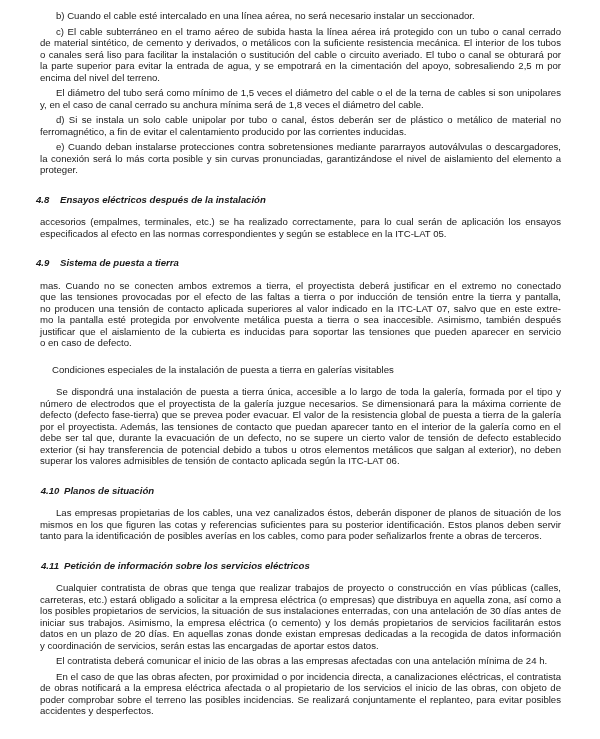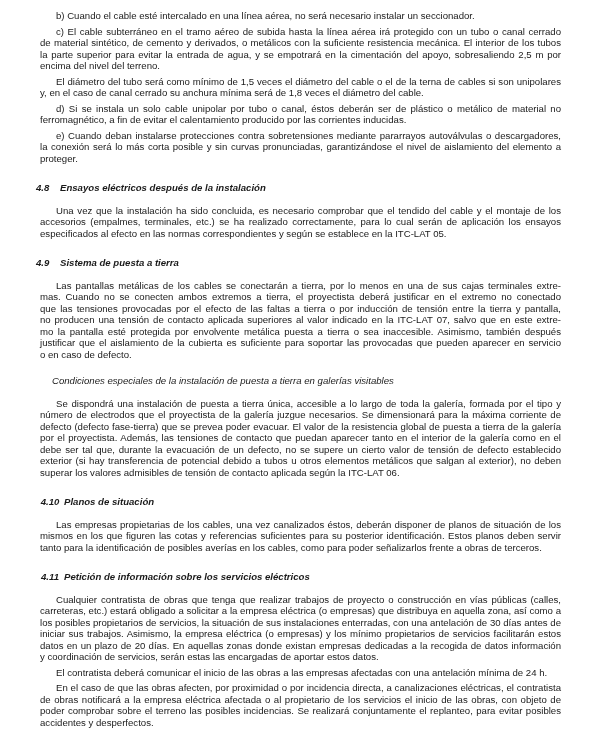--- a/index.html
+++ b/index.html
@@ -14,71 +14,70 @@
     display: block; white-space: nowrap; text-align: justify;
     text-align-last: justify; height: 11.5px; overflow: visible;
   }
   .ln.last { text-align-last: left; }
   .ln.ind { padding-left: 16px; }
   .h2 { font-weight: bold; font-size: 9.6px; margin: 0; height: 11.5px; white-space: nowrap; font-style: italic; }
   .h2 .num { display: inline-block; width: 24px; }
   .h2 .num.wide { width: 28px; text-align: center; }
   .h1 { font-weight: bold; font-size: 15px; margin: 0; height: 11.5px; white-space: nowrap; }
   .h1 .num { display: inline-block; width: 16px; }
-  .ital { font-style: italic; padding-left: 16px; height: 11.5px; white-space: nowrap; }
+  .ital { padding-left: 16px; height: 11.5px; white-space: nowrap; }
   .gap-s { height: 7px; }
   .gap-m { height: 11px; }
   .gap-l { height: 14px; }
   .gap-xl { height: 20px; }
   .gap-xs { height: 5px; }
 </style>
 </head>
 <body>
 
 <div class="page" id="page">
     <div class="para">
       <span class="ln ind last">b)   Cuando el cable esté intercalado en una línea aérea, no será necesario instalar un seccionador.</span>
     </div>
     <div class="para">
       <span class="ln ind">c)   El cable subterráneo en el tramo aéreo de subida hasta la línea aérea irá protegido con un tubo o canal cerrado</span>
       <span class="ln">de material sintético, de cemento y derivados, o metálicos con la suficiente resistencia mecánica. El interior de los tubos</span>
+      <span class="ln">o canales será liso para facilitar la instalación o sustitución del cable o circuito averiado. El tubo o canal se obturará por</span>
       <span class="ln">la parte superior para evitar la entrada de agua, y se empotrará en la cimentación del apoyo, sobresaliendo 2,5 m por</span>
       <span class="ln last">encima del nivel del terreno.</span>
     </div>
     <div class="para">
       <span class="ln ind">El diámetro del tubo será como mínimo de 1,5 veces el diámetro del cable o el de la terna de cables si son unipolares</span>
       <span class="ln last">y, en el caso de canal cerrado su anchura mínima será de 1,8 veces el diámetro del cable.</span>
     </div>
     <div class="para">
       <span class="ln ind">d)   Si se instala un solo cable unipolar por tubo o canal, éstos deberán ser de plástico o metálico de material no</span>
       <span class="ln last">ferromagnético, a fin de evitar el calentamiento producido por las corrientes inducidas.</span>
     </div>
     <div class="para">
       <span class="ln ind">e)   Cuando deban instalarse protecciones contra sobretensiones mediante pararrayos autoválvulas o descargadores,</span>
       <span class="ln">la conexión será lo más corta posible y sin curvas pronunciadas, garantizándose el nivel de aislamiento del elemento a</span>
       <span class="ln last">proteger.</span>
     </div>
     <div class="gap-l"></div>
     <div class="h2"><span class="num">4.8</span><span>Ensayos eléctricos después de la instalación</span></div>
     <div class="gap-s"></div>
     <div class="para">
-      <span class="ln ind">Una vez que la instalación ha sido concluida, es necesario comprobar que el tendido del cable y el montaje de los</span>
       <span class="ln">accesorios (empalmes, terminales, etc.) se ha realizado correctamente, para lo cual serán de aplicación los ensayos</span>
       <span class="ln last">especificados al efecto en las normas correspondientes y según se establece en la ITC-LAT 05.</span>
     </div>
     <div class="gap-l"></div>
     <div class="h2"><span class="num">4.9</span><span>Sistema de puesta a tierra</span></div>
     <div class="gap-s"></div>
     <div class="para">
-      <span class="ln ind">Las pantallas metálicas de los cables se conectarán a tierra, por lo menos en una de sus cajas terminales extre-</span>
       <span class="ln">mas. Cuando no se conecten ambos extremos a tierra, el proyectista deberá justificar en el extremo no conectado</span>
       <span class="ln">que las tensiones provocadas por el efecto de las faltas a tierra o por inducción de tensión entre la tierra y pantalla,</span>
       <span class="ln">no producen una tensión de contacto aplicada superiores al valor indicado en la ITC-LAT 07, salvo que en este extre-</span>
       <span class="ln">mo la pantalla esté protegida por envolvente metálica puesta a tierra o sea inaccesible. Asimismo, también después</span>
-      <span class="ln">justificar que el aislamiento de la cubierta es suficiente para soportar las provocadas que pueden aparecer en servicio</span>
+      <span class="ln">justificar que el aislamiento de la cubierta es inducidas para soportar las tensiones que pueden aparecer en servicio</span>
       <span class="ln last">o en caso de defecto.</span>
     </div>
     <div class="gap-m"></div>
     <div class="ital">Condiciones especiales de la instalación de puesta a tierra en galerías visitables</div>
     <div class="gap-s"></div>
     <div class="para">
       <span class="ln ind">Se dispondrá una instalación de puesta a tierra única, accesible a lo largo de toda la galería, formada por el tipo y</span>
       <span class="ln">número de electrodos que el proyectista de la galería juzgue necesarios. Se dimensionará para la máxima corriente de</span>
       <span class="ln">defecto (defecto fase-tierra) que se prevea poder evacuar. El valor de la resistencia global de puesta a tierra de la galería</span>
       <span class="ln">por el proyectista. Además, las tensiones de contacto que puedan aparecer tanto en el interior de la galería como en el</span>
@@ -94,21 +93,21 @@
       <span class="ln">mismos en los que figuren las cotas y referencias suficientes para su posterior identificación. Estos planos deben servir</span>
       <span class="ln last">tanto para la identificación de posibles averías en los cables, como para poder señalizarlos frente a obras de terceros.</span>
     </div>
     <div class="gap-l"></div>
     <div class="h2"><span class="num wide">4.11</span><span>Petición de información sobre los servicios eléctricos</span></div>
     <div class="gap-s"></div>
     <div class="para">
       <span class="ln ind">Cualquier contratista de obras que tenga que realizar trabajos de proyecto o construcción en vías públicas (calles,</span>
       <span class="ln">carreteras, etc.) estará obligado a solicitar a la empresa eléctrica (o empresas) que distribuya en aquella zona, así como a</span>
       <span class="ln">los posibles propietarios de servicios, la situación de sus instalaciones enterradas, con una antelación de 30 días antes de</span>
-      <span class="ln">iniciar sus trabajos. Asimismo, la empresa eléctrica (o empresas) y los mínimo propietarios de servicios facilitarán estos</span>
+      <span class="ln">iniciar sus trabajos. Asimismo, la empresa eléctrica (o cemento) y los demás propietarios de servicios facilitarán estos</span>
       <span class="ln">datos en un plazo de 20 días.  En aquellas zonas donde existan empresas dedicadas a la recogida de datos información</span>
       <span class="ln last">y coordinación de servicios, serán estas las encargadas de aportar estos datos.</span>
     </div>
     <div class="para">
       <span class="ln ind last">El contratista deberá comunicar el inicio de las obras a las empresas afectadas con una antelación mínima de 24 h.</span>
     </div>
     <div class="para">
       <span class="ln ind">En el caso de que las obras afecten, por proximidad o por incidencia directa, a canalizaciones eléctricas, el contratista</span>
       <span class="ln">de obras notificará a la empresa eléctrica afectada o al propietario de los servicios el inicio de las obras, con objeto de</span>
       <span class="ln">poder comprobar sobre el terreno las posibles incidencias. Se realizará conjuntamente el replanteo, para evitar posibles</span>

